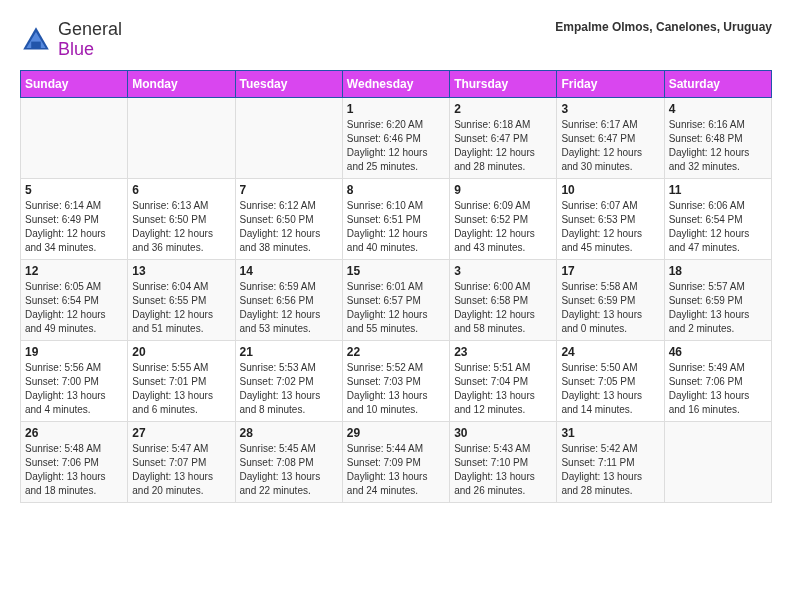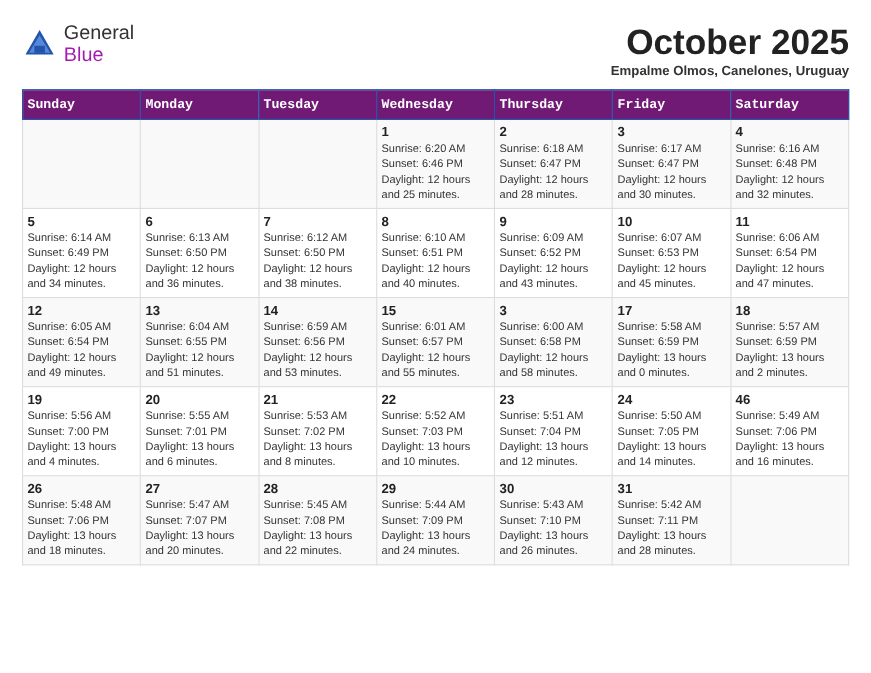--- a/index.html
+++ b/index.html
@@ -45,23 +45,22 @@
       font-weight: bold;
       color: #333;
       margin-left: 28px;
     }
     table {
       width: 100%;
       border-collapse: collapse;
       font-size: 11px;
     }
     thead tr {
-      background: #701a75;
+      background: #d946ef;
       color: #fff;
-      font-family: Liberation Mono, monospace;
     }
     thead th {
       padding: 6px 4px;
       text-align: left;
       font-size: 12px;
       font-weight: bold;
       border: 1px solid #2255aa;
     }
     tbody tr {
       border-bottom: 1px solid #ccc;
@@ -101,21 +100,20 @@
       <polygon points="20,4 36,32 4,32" fill="#2255aa"></polygon>
       <polygon points="20,10 32,30 8,30" fill="#5588dd"></polygon>
       <rect x="14" y="22" width="12" height="8" fill="#2255aa"></rect>
     </svg>
     <div class="logo-text">
       <span class="general">General</span><br>
       <span class="blue">Blue</span>
     </div>
   </div>
   <div class="title-block">
-    <h1>October 2025</h1>
     <h2>Empalme Olmos, Canelones, Uruguay</h2>
   </div>
 </div>
 
 <table>
   <thead>
     <tr>
     <th>Sunday</th>
         <th>Monday</th>
         <th>Tuesday</th>

